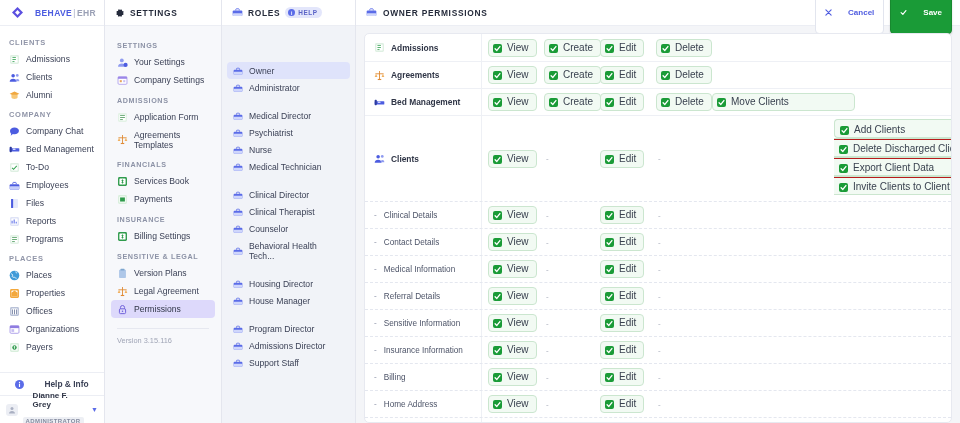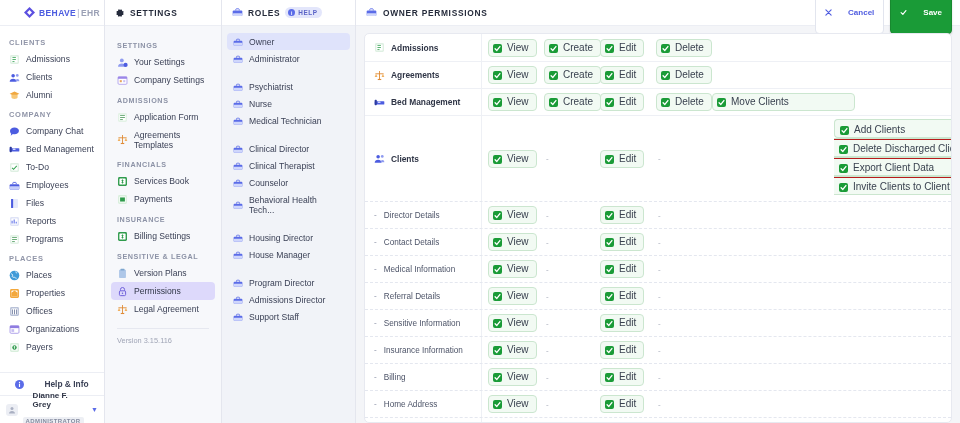--- a/index.html
+++ b/index.html
@@ -16,22 +16,22 @@
   .ico { display:inline-block; flex:0 0 auto; line-height:0; }
   .ico svg { display:block; }
 
   
   .nav {
     width: 105px; height: 423px; background: #fff;
     border-right: 1px solid #e4e6ee;
     display: flex; flex-direction: column; position: relative;
   }
   .nav-brand {
-    height: 26px; display:flex; align-items:center; gap:4px;
-    padding-left: 24px; border-bottom: 1px solid #eceef4;
+    height: 26px; display:flex; align-items:center; gap:12px;
+    padding-left: 12px; border-bottom: 1px solid #eceef4;
   }
   .brand-txt { font-size: 8.5px; font-weight: 700; letter-spacing: .4px; color:#4c5ce0; }
   .brand-txt .sep { color:#c7cad8; font-weight:600; margin:0 1px; }
   .brand-txt .ehr { color:#9aa0b5; }
   .nav-scroll { flex:1; overflow:hidden; padding-top:6px; }
   .nav-group { font-size:7.5px; font-weight:700; letter-spacing:.7px;
     color:#9095a8; padding:6px 0 3px 9px; }
   .nav-item {
     display:flex; align-items:center; gap:6px;
     padding: 3.5px 6px 3.5px 9px; font-size:8.6px; color:#3b4156;
@@ -82,21 +82,21 @@
     border-right:1px solid #e4e6ee; display:flex; flex-direction:column;
   }
   .help-pill {
     display:inline-flex; align-items:center; gap:3px;
     background:#e3e6fb; color:#5a63c6; font-size:6.4px; font-weight:700;
     letter-spacing:.5px; border-radius:8px; padding:2px 5px 2px 3px;
   }
   .help-dot { width:7px; height:7px; border-radius:50%; background:#5b6ce8;
     color:#fff; font-size:5px; display:flex; align-items:center;
     justify-content:center; font-weight:700; }
-  .roles-scroll { flex:1; padding-top:7px; }
+  .roles-scroll { flex:1; padding-top:7px;margin-top:29px; }
   .role-item {
     display:flex; align-items:center; gap:6px; margin:0 5px;
     padding:3.5px 6px; font-size:8.6px; color:#3b4156;
     border-radius:4px; cursor:pointer;
   }
   .role-item.active { background:#dfe3fb; }
   .role-gap { height:11px; }
 
   
   .perm { flex:1; height:423px; background:#f4f5f8;
@@ -448,41 +448,41 @@
         <div class="set-group">SENSITIVE &amp; LEGAL</div>
         <div class="set-item">
           <span class="ico">
             <svg width="11" height="11" viewBox="0 0 16 16">
               <rect x="3" y="2.5" width="10" height="12" rx="1.2" fill="#aec7e8"></rect>
               <rect x="5" y="1.2" width="6" height="2.4" rx=".8" fill="#7ea6cf"></rect>
             </svg>
           </span>
           <span>Version Plans</span>
         </div>
-        <div class="set-item active">
-          <span class="ico">
-            <svg width="11" height="11" viewBox="0 0 16 16">
-              <path d="M5 7V5.2a3 3 0 0 1 6 0V7" stroke="#6d5fd8" stroke-width="1.4" fill="none"></path>
-              <rect x="3.5" y="7" width="9" height="7" rx="1.6" fill="none" stroke="#6d5fd8" stroke-width="1.4"></rect>
-              <circle cx="8" cy="10.5" r="1.1" fill="#6d5fd8"></circle>
-            </svg>
-          </span>
-          <span>Permissions</span>
-        </div>
         <div class="set-item">
           <span class="ico">
             <svg width="11" height="11" viewBox="0 0 16 16">
               <path d="M8 1.5v13" stroke="#e08a34" stroke-width="1.3"></path>
               <path d="M2 5.5h12" stroke="#e08a34" stroke-width="1.3"></path>
               <path d="M1 10l2-4.5L5 10z" fill="#f0b060"></path>
               <path d="M11 10l2-4.5L15 10z" fill="#f0b060"></path>
               <rect x="5.5" y="13" width="5" height="1.6" fill="#e08a34"></rect>
             </svg>
           </span>
           <span>Legal Agreement</span>
+        </div>
+        <div class="set-item active">
+          <span class="ico">
+            <svg width="11" height="11" viewBox="0 0 16 16">
+              <path d="M5 7V5.2a3 3 0 0 1 6 0V7" stroke="#6d5fd8" stroke-width="1.4" fill="none"></path>
+              <rect x="3.5" y="7" width="9" height="7" rx="1.6" fill="none" stroke="#6d5fd8" stroke-width="1.4"></rect>
+              <circle cx="8" cy="10.5" r="1.1" fill="#6d5fd8"></circle>
+            </svg>
+          </span>
+          <span>Permissions</span>
         </div>
       </div>
     <div class="set-divider"></div>
     <div class="version">Version 3.15.116</div>
     <div style="flex:1"></div>
   </div>
 
   <div class="roles">
     <div class="panel-head">
       <span class="ico">
@@ -513,20 +513,30 @@
           <span class="ico">
             <svg width="10" height="10" viewBox="0 0 16 16">
               <rect x="1" y="6" width="14" height="8" rx="1.5" fill="#5b6ce8"></rect>
               <rect x="1" y="9" width="14" height="5" rx="1.5" fill="#cfd6fb"></rect>
               <path d="M5.5 6V4.5c0-.6.4-1 1-1h3c.6 0 1 .4 1 1V6" stroke="#5b6ce8" stroke-width="1.3" fill="none"></path>
             </svg>
           </span>
           <span>Administrator</span>
         </div>
         <div class="role-gap"></div>
+        <div class="role-item">
+          <span class="ico">
+            <svg width="10" height="10" viewBox="0 0 16 16">
+              <rect x="1" y="6" width="14" height="8" rx="1.5" fill="#5b6ce8"></rect>
+              <rect x="1" y="9" width="14" height="5" rx="1.5" fill="#cfd6fb"></rect>
+              <path d="M5.5 6V4.5c0-.6.4-1 1-1h3c.6 0 1 .4 1 1V6" stroke="#5b6ce8" stroke-width="1.3" fill="none"></path>
+            </svg>
+          </span>
+          <span>Medical Director</span>
+        </div>
         <div class="role-item">
           <span class="ico">
             <svg width="10" height="10" viewBox="0 0 16 16">
               <rect x="1" y="6" width="14" height="8" rx="1.5" fill="#5b6ce8"></rect>
               <rect x="1" y="9" width="14" height="5" rx="1.5" fill="#cfd6fb"></rect>
               <path d="M5.5 6V4.5c0-.6.4-1 1-1h3c.6 0 1 .4 1 1V6" stroke="#5b6ce8" stroke-width="1.3" fill="none"></path>
             </svg>
           </span>
           <span>Psychiatrist</span>
         </div>
@@ -917,21 +927,21 @@
                         <path d="M2.5 8.5l4 4 7-9" stroke="#fff" stroke-width="3" fill="none" stroke-linecap="round" stroke-linejoin="round"></path>
                       </svg>
                     </span>
                     <span>Invite Clients to Client Portal</span>
                   </span></span></span>
             </span>
     </div>
           <div class="prow sub">
       <span class="plabel">
               <span class="sub-dash">-</span>
-              <span>Director Details</span>
+              <span>Clinical Details</span>
             </span>
       <span class="pcells">
               <span class="cell">
                 <span class="chk">
                   <span class="box">
                     <svg viewBox="0 0 16 16">
                       <path d="M2.5 8.5l4 4 7-9" stroke="#fff" stroke-width="3" fill="none" stroke-linecap="round" stroke-linejoin="round"></path>
                     </svg>
                   </span>
                   <span>View</span>

